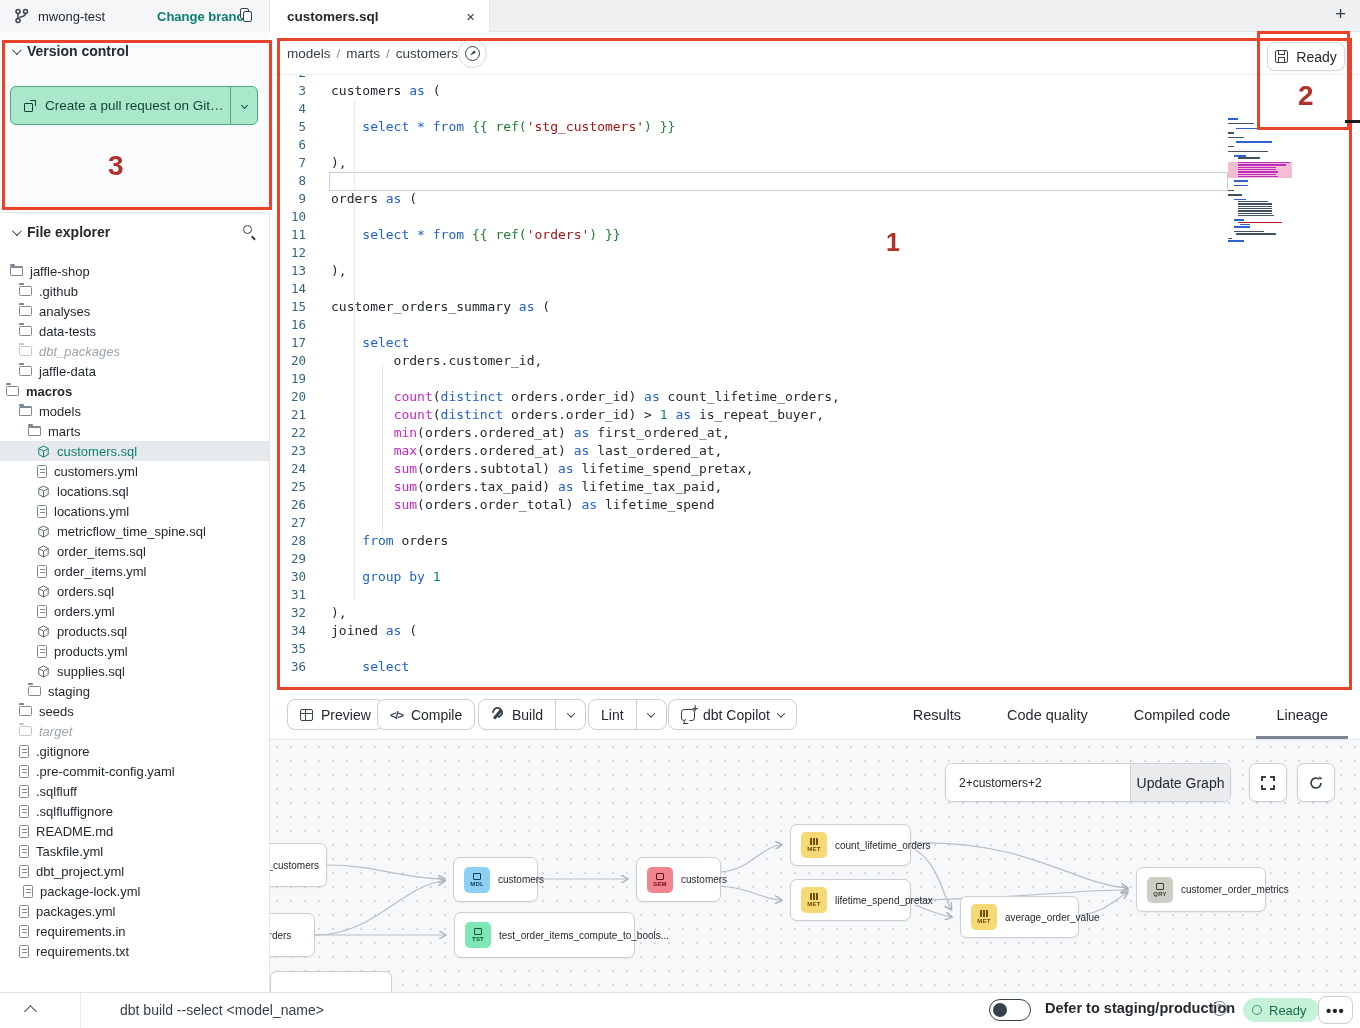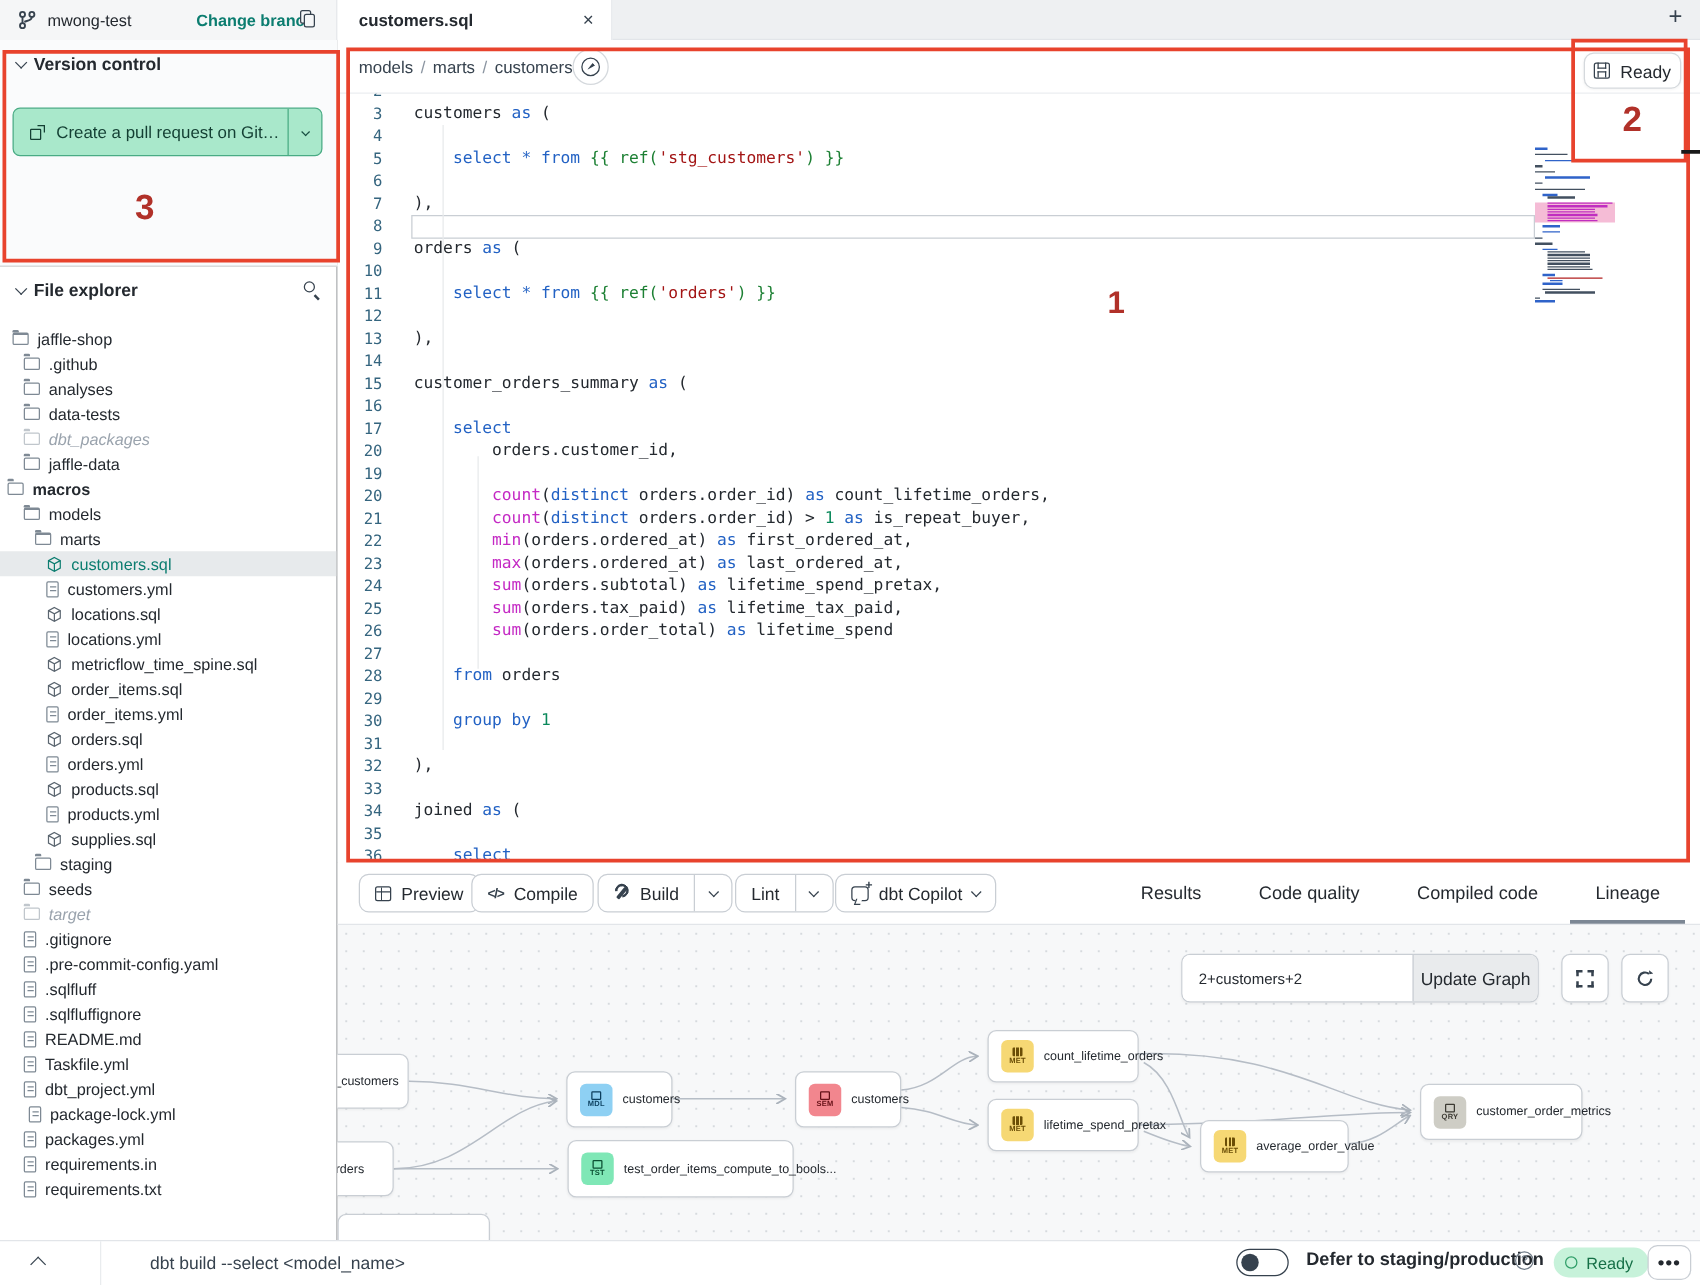--- a/index.html
+++ b/index.html
@@ -442,21 +442,20 @@
           <div class="cline"><span class="lnum">23</span><span class="ltext"><span class="tk-p">        </span><span class="tk-f">max</span><span class="tk-p">(orders.ordered_at) </span><span class="tk-k">as</span><span class="tk-p"> last_ordered_at,</span></span></div>
           <div class="cline"><span class="lnum">24</span><span class="ltext"><span class="tk-p">        </span><span class="tk-f">sum</span><span class="tk-p">(orders.subtotal) </span><span class="tk-k">as</span><span class="tk-p"> lifetime_spend_pretax,</span></span></div>
           <div class="cline"><span class="lnum">25</span><span class="ltext"><span class="tk-p">        </span><span class="tk-f">sum</span><span class="tk-p">(orders.tax_paid) </span><span class="tk-k">as</span><span class="tk-p"> lifetime_tax_paid,</span></span></div>
           <div class="cline"><span class="lnum">26</span><span class="ltext"><span class="tk-p">        </span><span class="tk-f">sum</span><span class="tk-p">(orders.order_total) </span><span class="tk-k">as</span><span class="tk-p"> lifetime_spend</span></span></div>
           <div class="cline"><span class="lnum">27</span><span class="ltext"></span></div>
           <div class="cline"><span class="lnum">28</span><span class="ltext"><span class="tk-p">    </span><span class="tk-k">from</span><span class="tk-p"> orders</span></span></div>
           <div class="cline"><span class="lnum">29</span><span class="ltext"></span></div>
           <div class="cline"><span class="lnum">30</span><span class="ltext"><span class="tk-p">    </span><span class="tk-k">group by</span><span class="tk-p"> </span><span class="tk-n">1</span></span></div>
           <div class="cline"><span class="lnum">31</span><span class="ltext"></span></div>
           <div class="cline"><span class="lnum">32</span><span class="ltext"><span class="tk-p">),</span></span></div>
-          <div class="cline"><span class="lnum">33</span><span class="ltext"></span></div>
           <div class="cline"><span class="lnum">34</span><span class="ltext"><span class="tk-p">joined </span><span class="tk-k">as </span><span class="tk-p">(</span></span></div>
           <div class="cline"><span class="lnum">35</span><span class="ltext"></span></div>
           <div class="cline"><span class="lnum">36</span><span class="ltext"><span class="tk-p">    </span><span class="tk-k">select</span></span></div>
         </div>
       <div class="guide" style="left:84px; top:25px; height:500px;"></div>
       <div class="guide" style="left:112px; top:290px; height:170px;"></div>
       <div class="minimap" id="minimap">
           <div class="mm-hl" style="top: 43.7px; height: 16.1px;"></div>
           <div class="mm-row">
             <span class="mm-bar mm-b" style="left: 0px; width: 10px;"></span>

